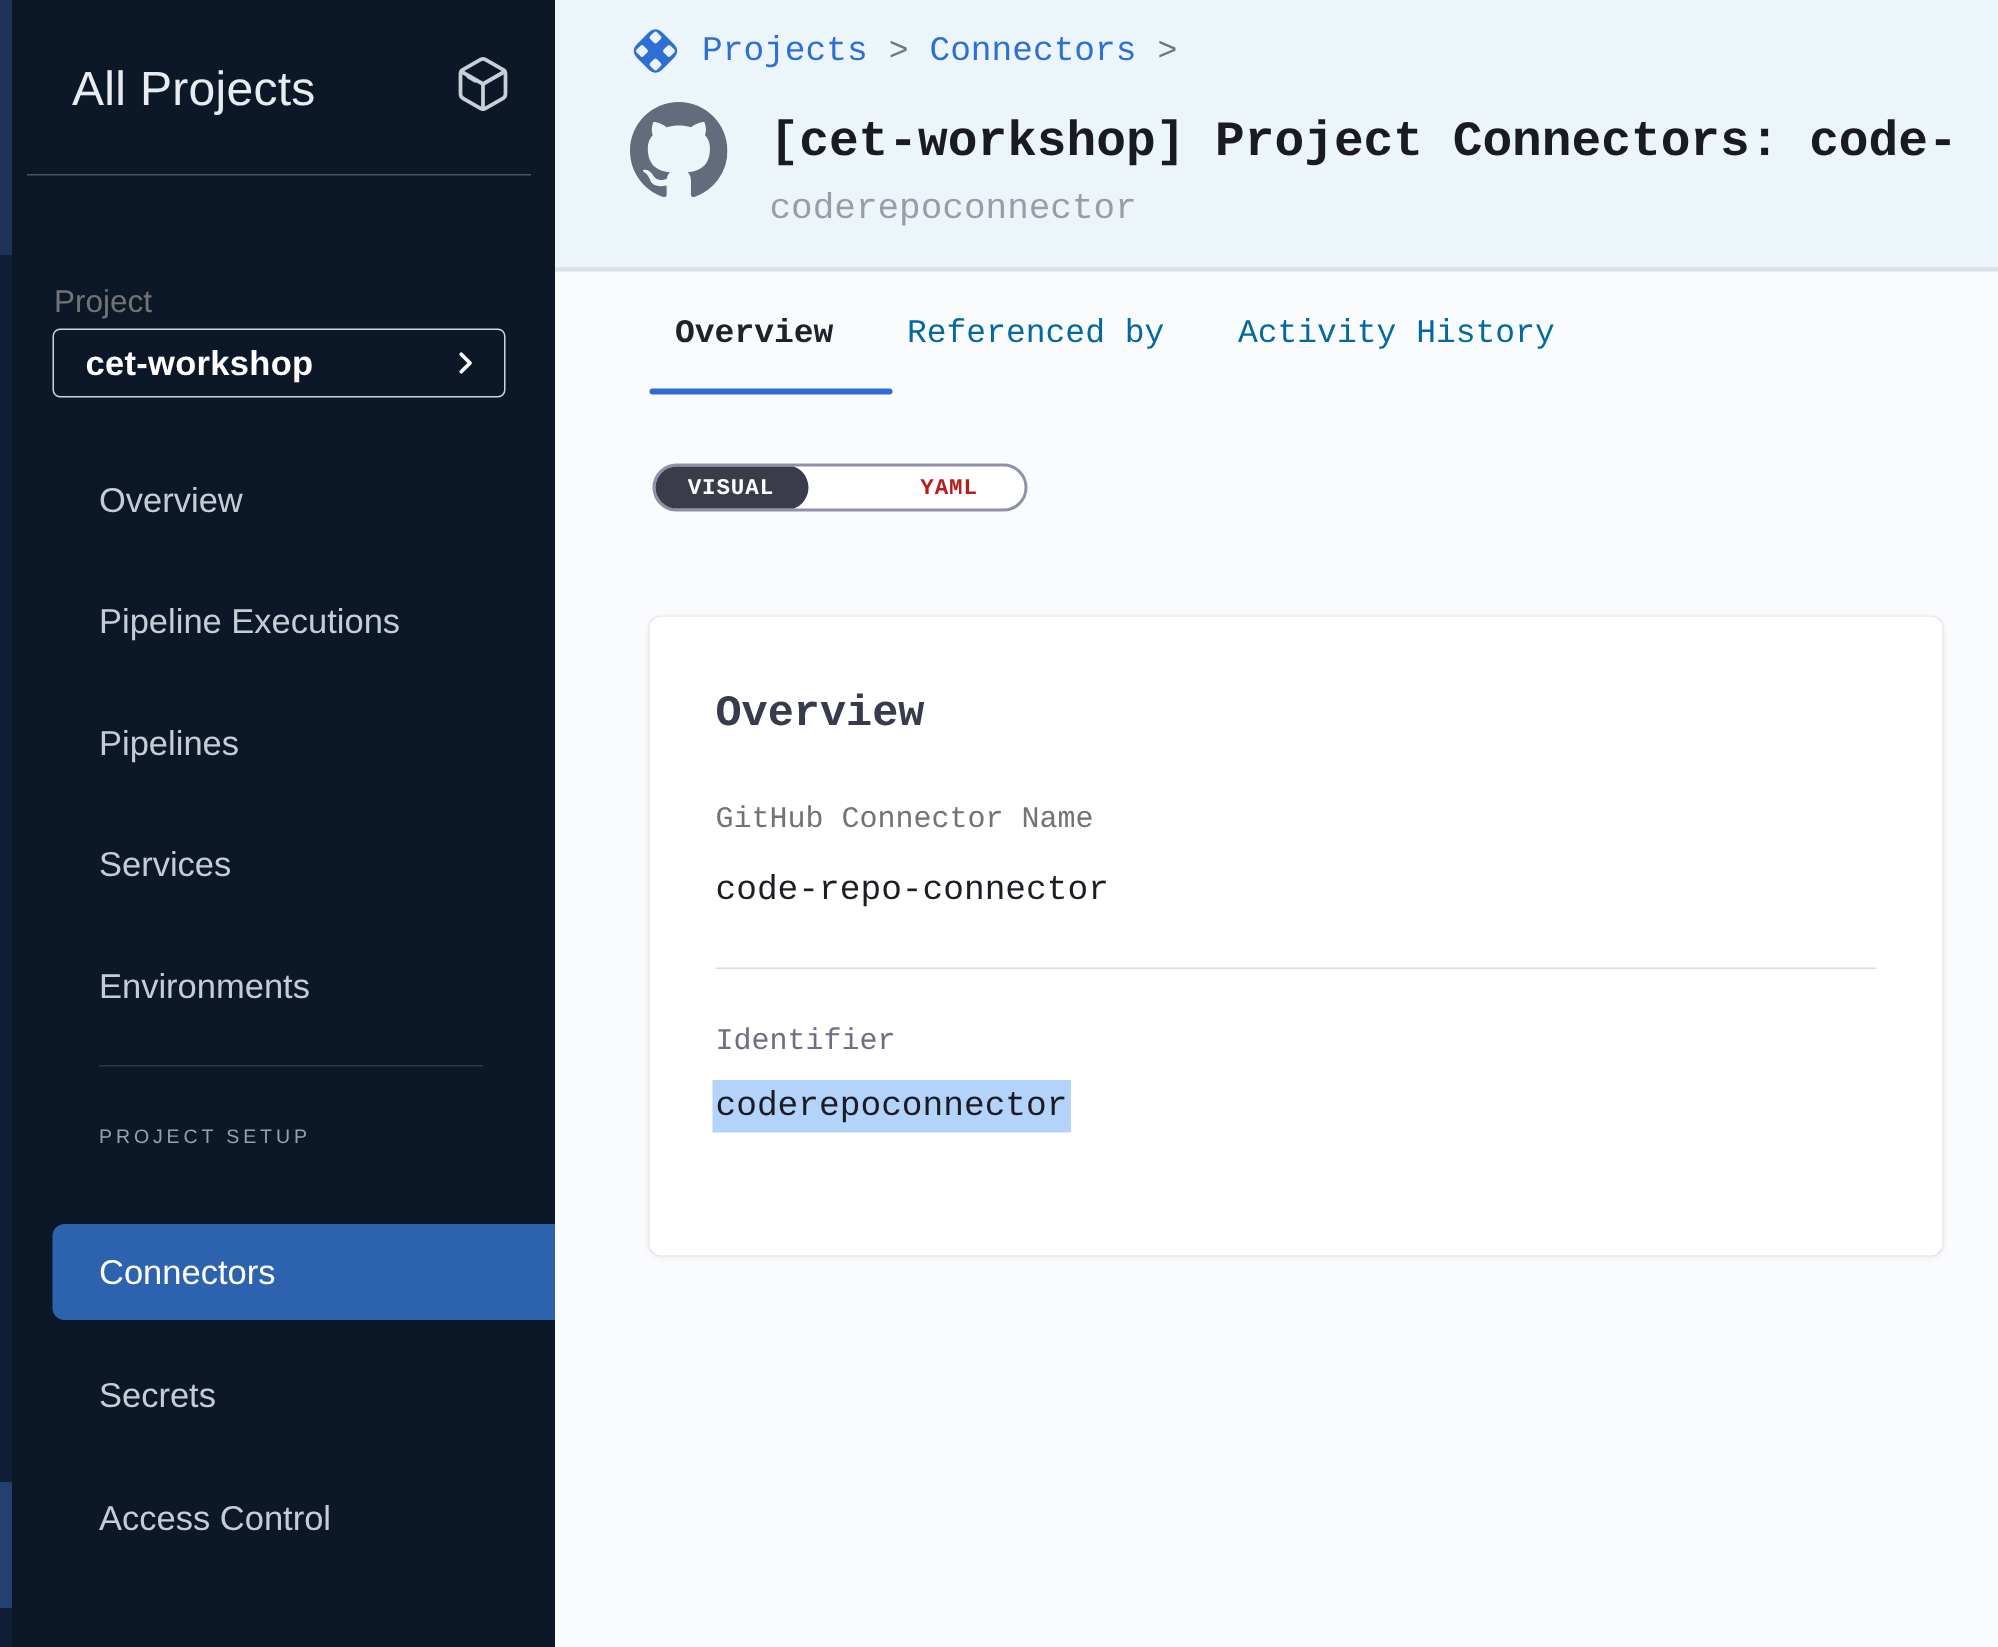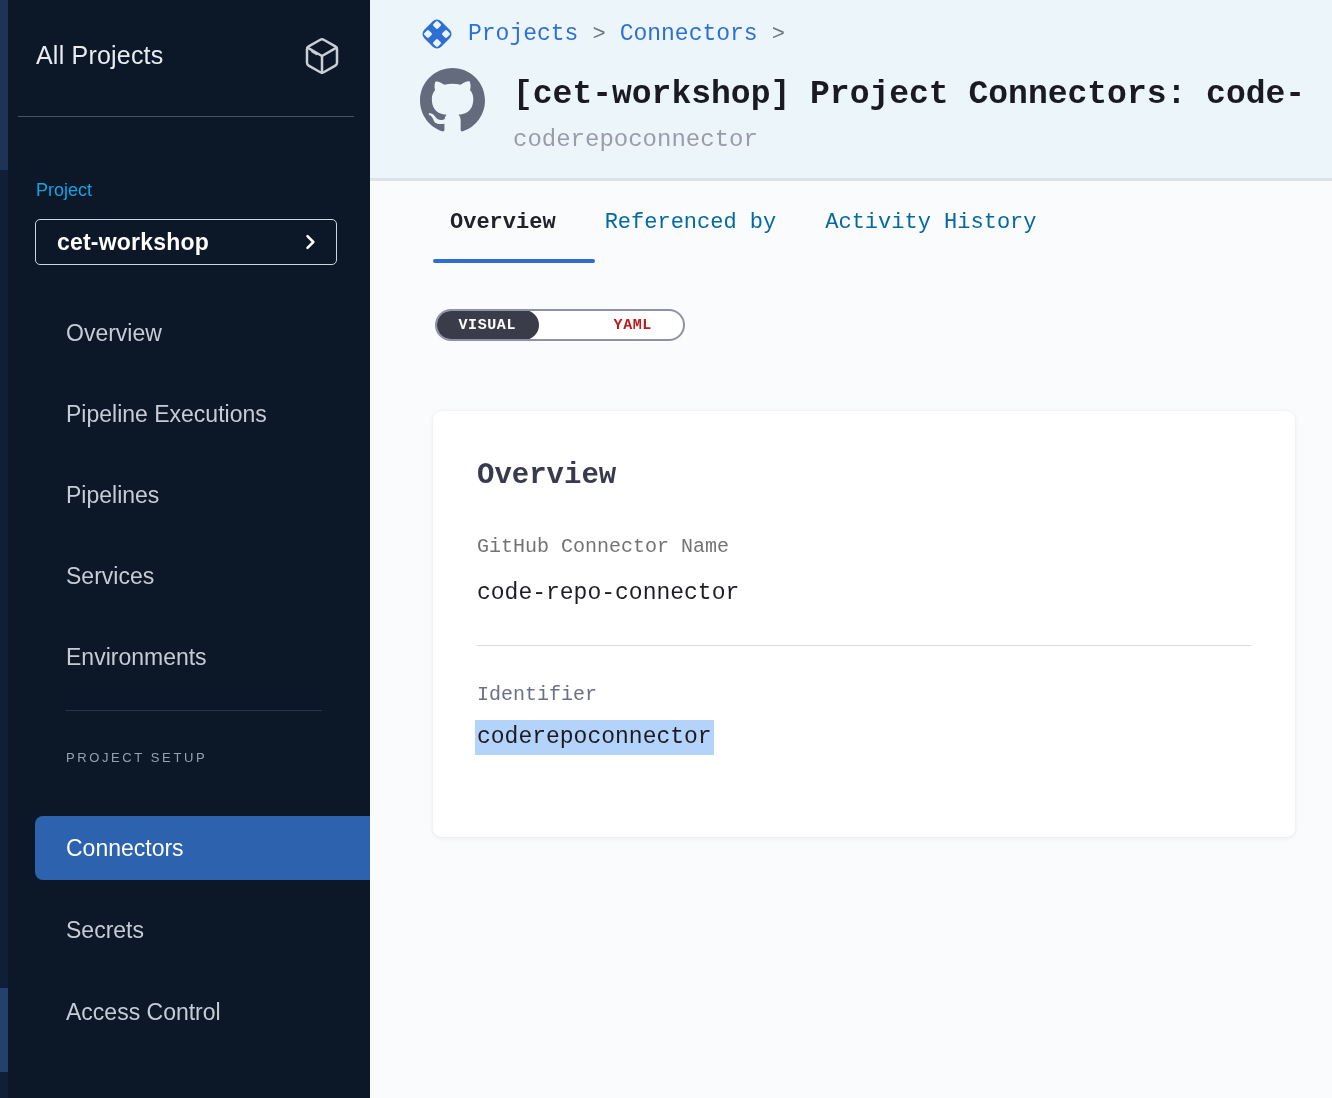--- a/index.html
+++ b/index.html
@@ -16,25 +16,25 @@
   .rail-seg-top { position: absolute; left: 0; top: 0; width: 8px; height: 170px; background: #1e3357; }
   .rail-seg-scroll { position: absolute; left: 0; top: 988px; width: 8px; height: 84px; background: #24406e; }
 
   
   .sidebar {
     position: absolute; left: 8px; top: 0; width: 362px; height: 1098px;
     background: #0c1828; overflow: hidden;
   }
   .all-projects-row { position: absolute; left: 0; top: 36px; width: 362px; height: 42px; }
   .all-projects-label {
-    position: absolute; left: 28px; top: 5px; font-size: 25px; color: #e8ecf1; letter-spacing: 0.2px;
+    position: absolute; left: 40px; top: 5px; font-size: 32px; color: #e8ecf1; letter-spacing: 0.2px;
   }
   .cube-icon { position: absolute; right: 28px; top: 0; width: 40px; height: 40px; cursor: pointer; }
   .sidebar-divider-1 { position: absolute; left: 10px; top: 116px; width: 336px; height: 1px; background: rgba(255,255,255,0.25); }
-  .project-label { position: absolute; left: 28px; top: 180px; font-size: 18px; color: #0ea5e9; }
+  .project-label { position: absolute; left: 28px; top: 190px; font-size: 21px; color: #737373; }
   .project-selector {
     position: absolute; left: 27px; top: 219px; width: 302px; height: 46px;
     border: 1px solid #ced4dd; border-radius: 5px; cursor: pointer;
     display: flex; align-items: center;
   }
   .project-selector-value {
     margin-left: 21px; font-size: 23px; font-weight: 600; color: #ffffff; letter-spacing: 0.2px;
   }
   .project-selector .chev { position: absolute; right: 16px; top: 12px; width: 20px; height: 20px; }
 

